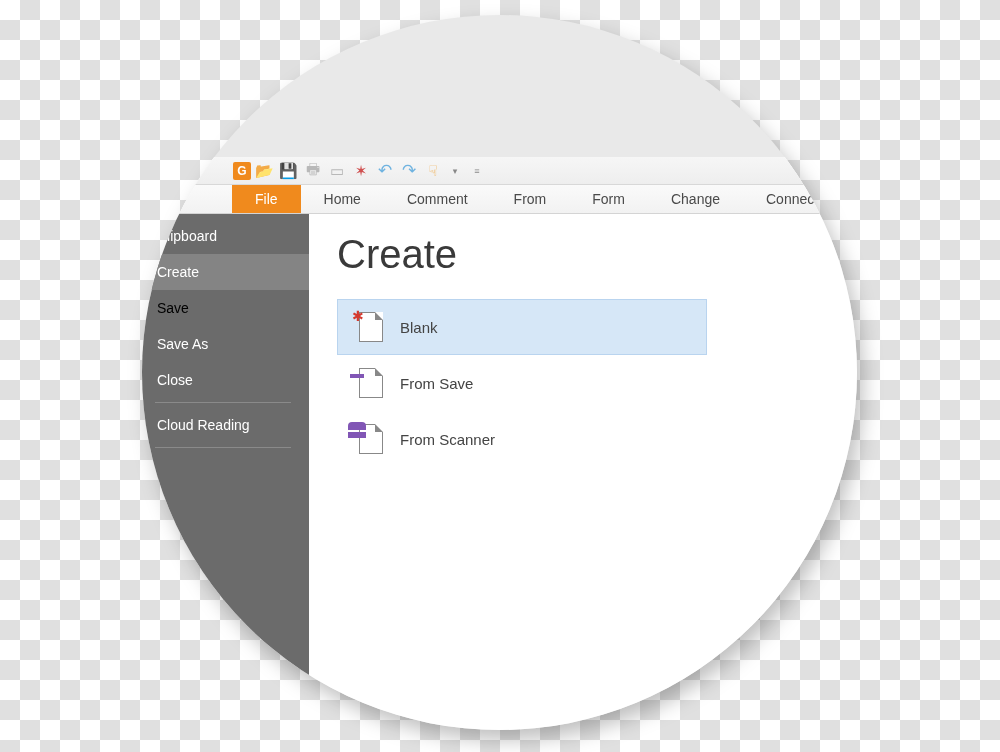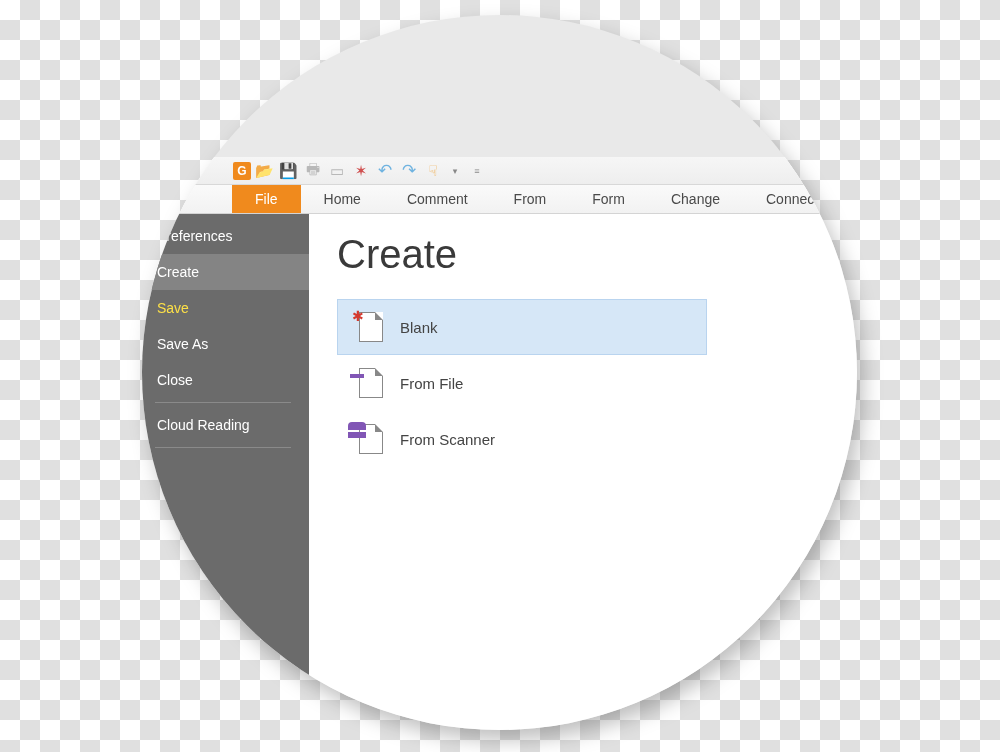--- a/index.html
+++ b/index.html
@@ -111,21 +111,21 @@
     background: #6b6b6b;
     padding-top: 4px;
   }
   .side .item {
     color: #ffffff;
     font-size: 14px;
     padding: 10px 20px;
     cursor: pointer;
   }
   .side .item.selected { background: #848484; }
-  .side .item.disabled { color: #fde047; cursor: default; }
+  .side .item.disabled { color: #000000; cursor: default; }
   .side .sep {
     border-top: 1px solid #8a8a8a;
     margin: 4px 18px;
   }
 
   .content {
     flex: 1;
     padding: 18px 0 0 28px;
   }
   .content h1 {
@@ -219,21 +219,21 @@
             <span>Change</span>
           </div>
         <div class="tab">
             <span>Connect</span>
           </div>
       </div>
 
       <div class="backstage">
 
         <div class="side">
-          <div class="item"><span>Preferences</span></div>
+          <div class="item"><span>Clipboard</span></div>
           <div class="item selected"><span>Create</span></div>
           <div class="item disabled"><span>Save</span></div>
           <div class="item"><span>Save As</span></div>
           <div class="item"><span>Close</span></div>
           <div class="sep"></div>
           <div class="item"><span>Cloud Reading</span></div>
           <div class="sep"></div>
         </div>
 
         <div class="content">
@@ -247,21 +247,21 @@
                 <span class="blank-star">✱</span>
               </span>
               <span>Blank</span>
             </div>
 
             <div class="option-row">
               <span class="oicon">
                 <span class="doc-shape"></span>
                 <span class="file-bar"></span>
               </span>
-              <span>From File</span>
+              <span>From Save</span>
             </div>
 
             <div class="option-row">
               <span class="oicon">
                 <span class="doc-shape"></span>
                 <span class="scanner-top"></span>
                 <span class="scanner-mid"></span>
               </span>
               <span>From Scanner</span>
             </div>

